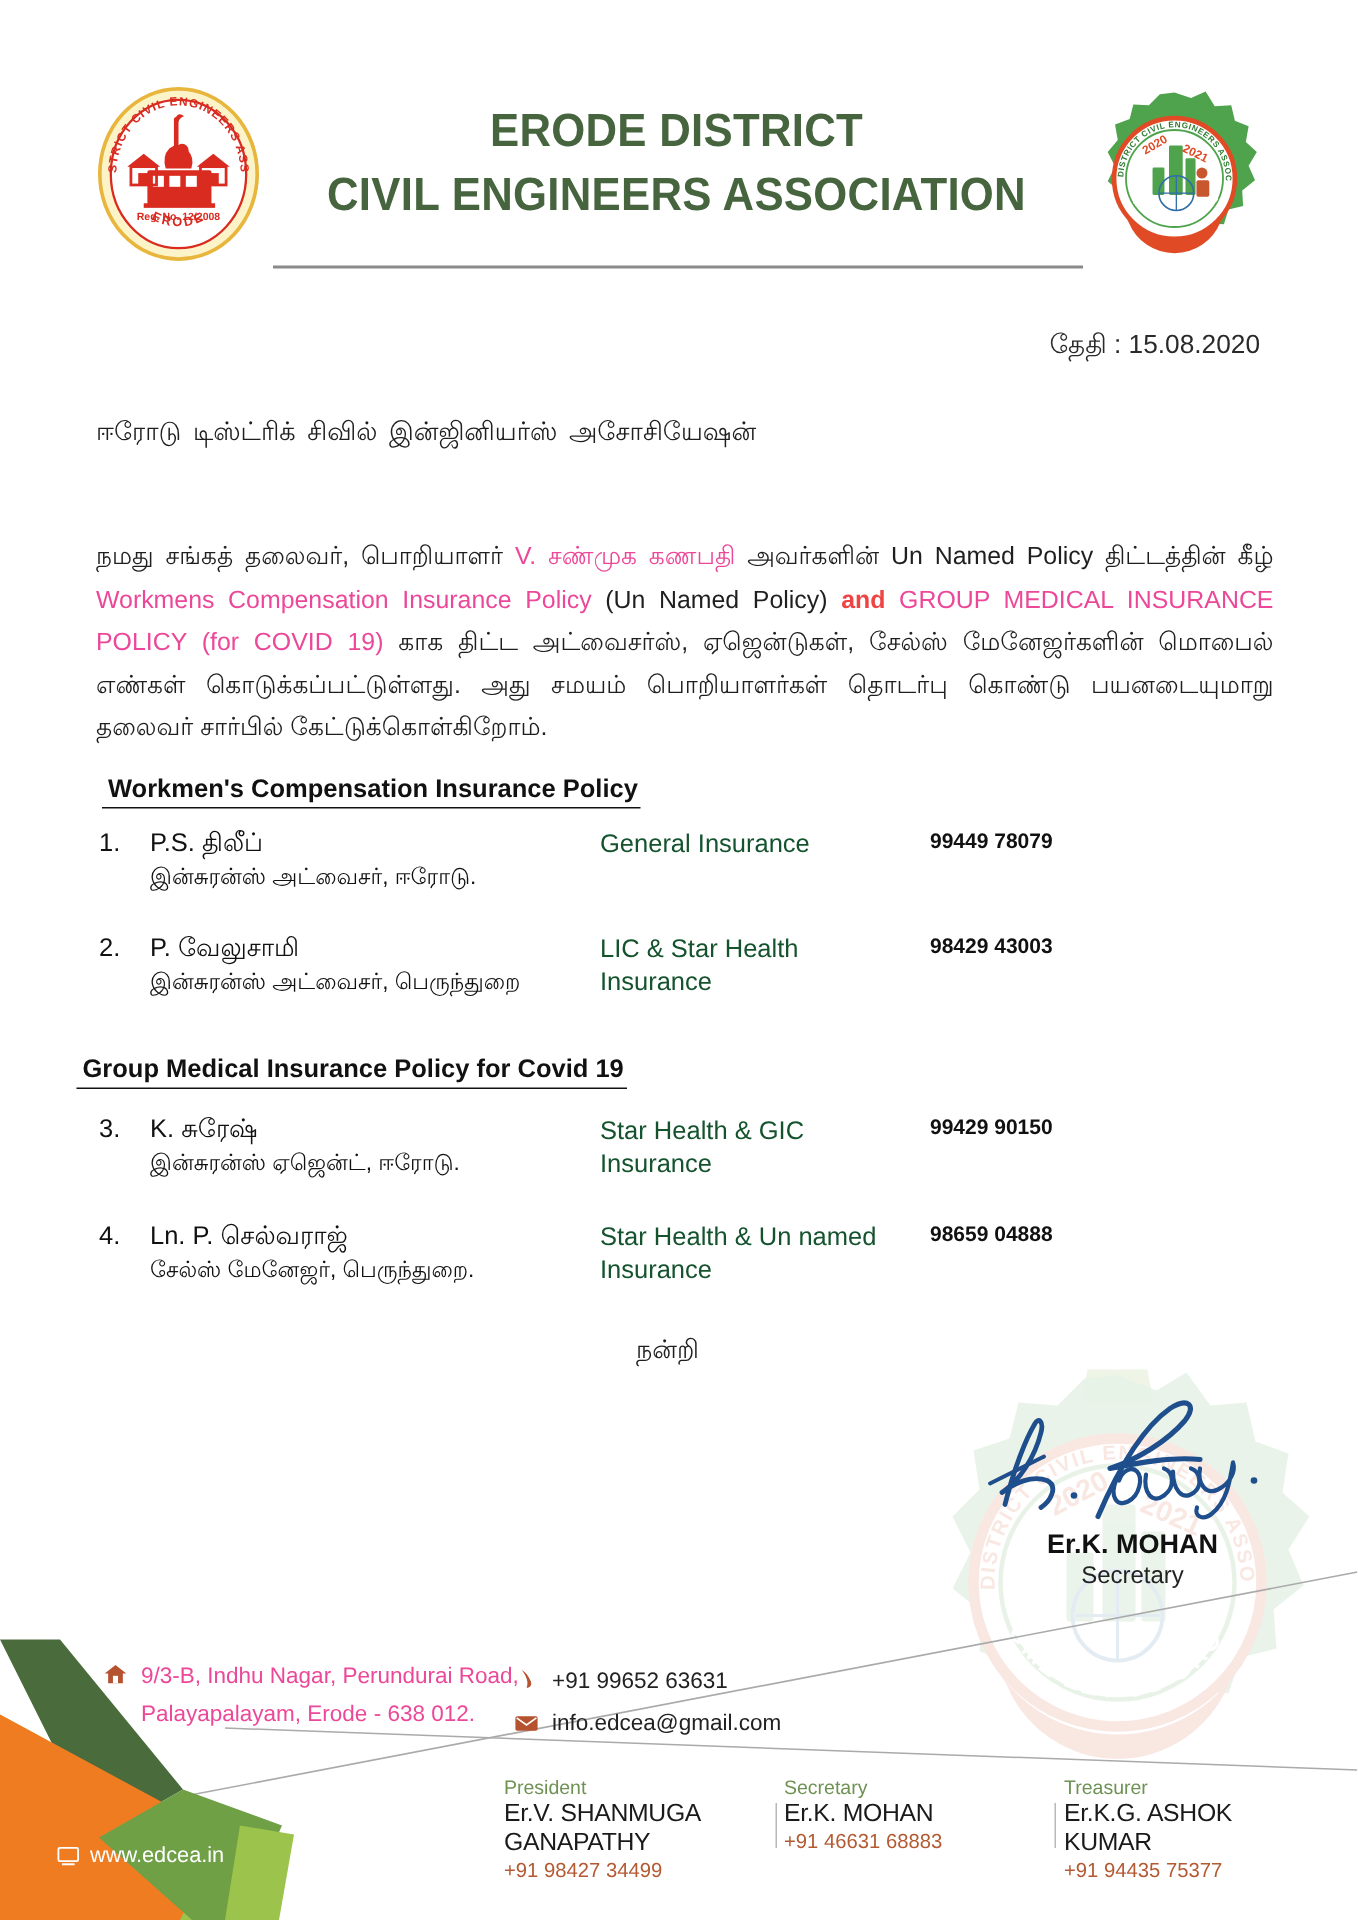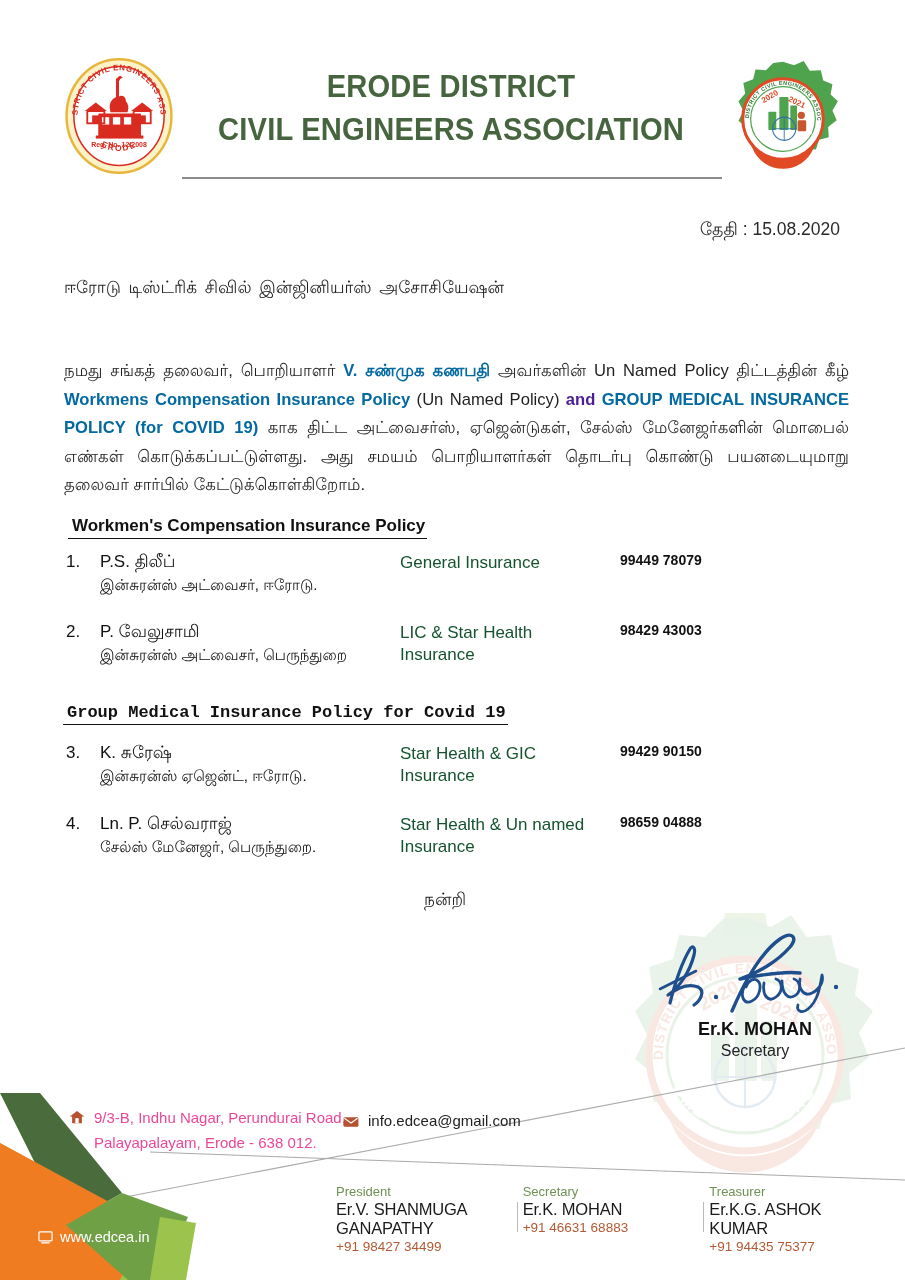--- a/index.html
+++ b/index.html
@@ -97,36 +97,36 @@
   .para {
     position: absolute;
     left: 64px; top: 357px;
     width: 785px;
     font-size: 16.6px;
     line-height: 1.72;
     text-align: justify;
     color: #1f1f1f;
     z-index: 3;
   }
-  .orange { color: #0369a1; font-weight: bold; }
-  .bold-k { font-weight: bold; color: #4c1d95; }
+  .orange { color: #ec4899; font-weight: normal; }
+  .bold-k { font-weight: bold; color: #ef4444; }
 
   
   .sec-head {
     position: absolute;
     font-size: 17px;
     font-weight: bold;
     color: #111;
     border-bottom: 1.6px solid #111;
     padding: 0 2px 2px 4px;
     display: inline-block;
     z-index: 3;
   }
   .sec1 { left: 68px; top: 516px; }
-  .sec2 { left: 63px; top: 703px; font-family: Liberation Mono, monospace; }
+  .sec2 { left: 51px; top: 703px; }
 
   .entry {
     position: absolute;
     z-index: 3;
     width: 790px;
     height: 60px;
   }
   .e-num {
     position: absolute;
     left: 26px;
@@ -485,20 +485,28 @@
       <span>
         <span>9/3-B, Indhu Nagar, Perundurai Road,</span><br>
         <span>Palayapalayam, Erode - 638 012.</span>
       </span>
     </div>
   </div>
 
   <div class="phone-block">
     <div class="contact-row">
       <span class="c-icon">
+        <svg width="15" height="15" viewBox="0 0 16 16">
+          <path d="M4 1.5 C 7 3, 9 6, 10.5 9.5 C 11.5 12, 10 14.5, 7.5 14 C 9 11, 8 6.5, 4 1.5 Z" fill="#B5522F"></path>
+        </svg>
+      </span>
+      <span>+91 99652 63631</span>
+    </div>
+    <div class="contact-row">
+      <span class="c-icon">
         <svg width="16" height="12" viewBox="0 0 16 12">
           <rect x="0.6" y="1.2" width="14.8" height="9.6" rx="1.2" fill="#B5522F"></rect>
           <path d="M1.4 2.2 L8 7 L14.6 2.2" fill="none" stroke="#ffffff" stroke-width="1.1"></path>
         </svg>
       </span>
       <span>info.edcea@gmail.com</span>
     </div>
   </div>
 
   <div class="officers">

